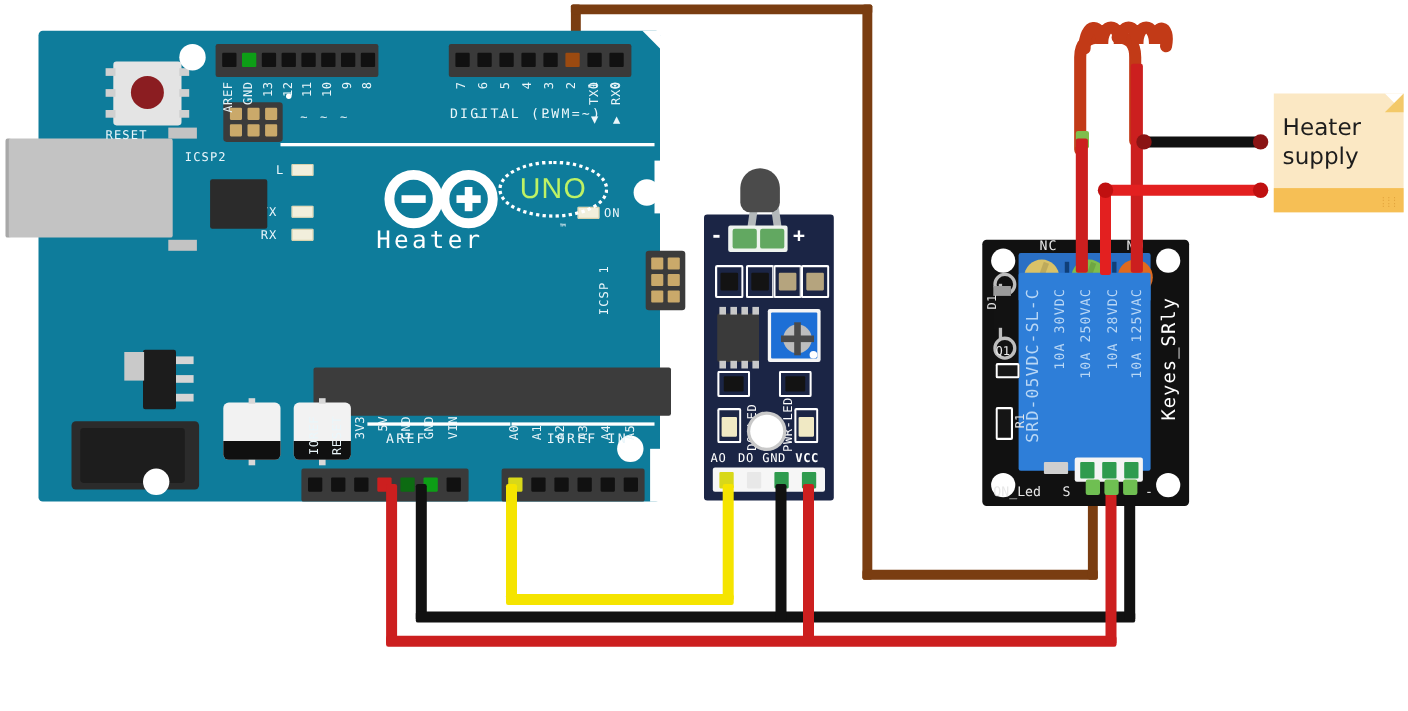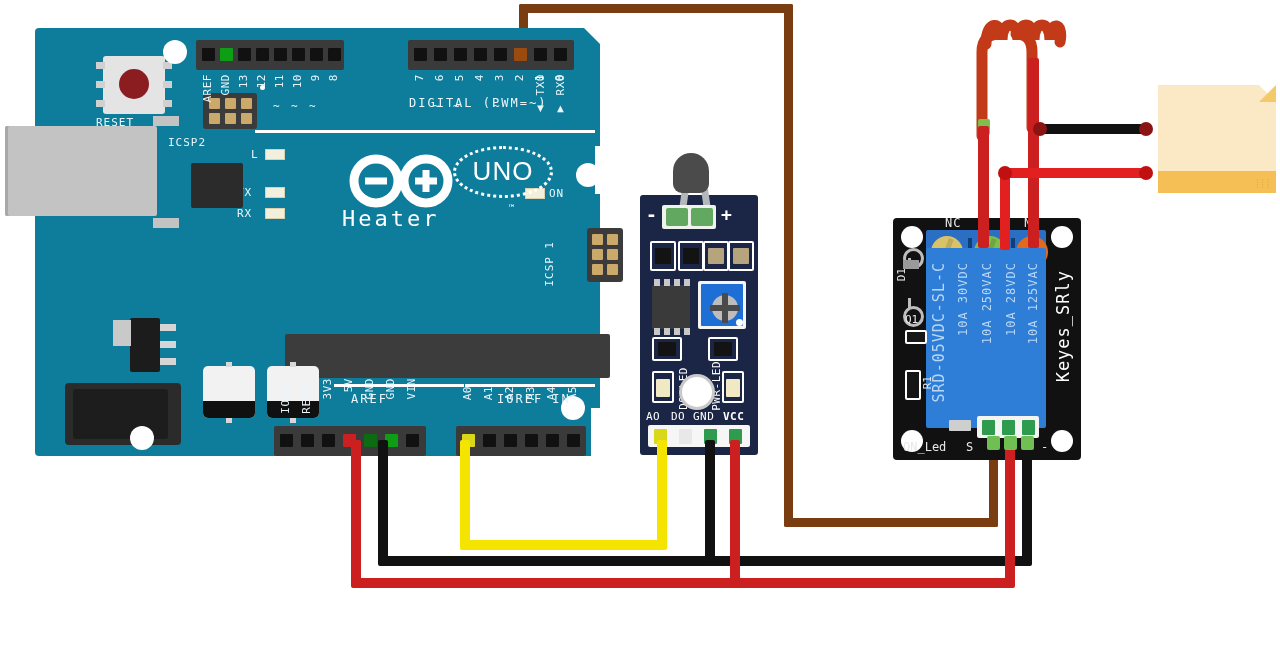--- a/index.html
+++ b/index.html
@@ -48,21 +48,21 @@
   .cap-nub{position:absolute;width:6px;height:5px;background:#d8d8d8;left:23px;}
   .vreg{position:absolute;left:95px;top:290px;width:30px;height:54px;background:#1c1c1c;border-radius:2px;}
   .vreg-tab{position:absolute;left:78px;top:292px;width:18px;height:26px;background:#c9c9c9;}
   .vreg-leg{position:absolute;left:125px;width:16px;height:7px;background:#d5d5d5;}
 
   .led{position:absolute;width:20px;height:11px;background:#f2efdc;border-radius:1px;
        box-shadow:inset 0 0 0 1px #d9d2ad;}
 
   .logo-oo{position:absolute;left:312px;top:125px;}
   .uno-oval{position:absolute;left:418px;top:118px;width:94px;height:46px;border:3px dotted #fff;
-            border-radius:50%;color:#ffffff;font-size:26px;text-align:center;line-height:44px;
+            border-radius:50%;color:#bef264;font-size:26px;text-align:center;line-height:44px;
             font-family:"Liberation Sans",sans-serif;letter-spacing:1px;}
   .arduino-word{position:absolute;left:307px;top:178px;color:#fff;font-size:22px;letter-spacing:3px;}
   .tm{position:absolute;left:474px;top:175px;color:#fff;font-size:9px;}
 
   
   #sensor{left:640px;top:195px;width:118px;height:260px;background:#1b2545;border-radius:3px;}
   .s-term{position:absolute;left:22px;top:10px;width:54px;height:24px;background:#eef3ee;border-radius:2px;}
   .s-term-pad{position:absolute;top:3px;width:22px;height:18px;background:#62a861;border-radius:2px;}
   .s-sign{position:absolute;color:#fff;font-size:18px;font-weight:bold;}
   .thermo-bead{position:absolute;left:33px;top:-42px;width:36px;height:40px;background:#4b4b4b;
@@ -501,17 +501,18 @@
 
   <div class="abs" style="left:987px;top:436px;width:13px;height:14px;background:#6fbf52;border-radius:2px;"></div>
   <div class="abs" style="left:1004px;top:436px;width:13px;height:14px;background:#6fbf52;border-radius:2px;"></div>
   <div class="abs" style="left:1021px;top:436px;width:13px;height:14px;background:#6fbf52;border-radius:2px;"></div>
 
   <div class="abs" id="note">
     <div class="note-body"></div>
     <div class="note-strip"></div>
     <div class="note-fold"></div>
     <div class="note-fold2"></div>
+    <div class="note-text">Heater supply</div>
     <div class="note-grip">:::<br>:::</div>
   </div>
 
 
 </div>
 
 </body></html>

